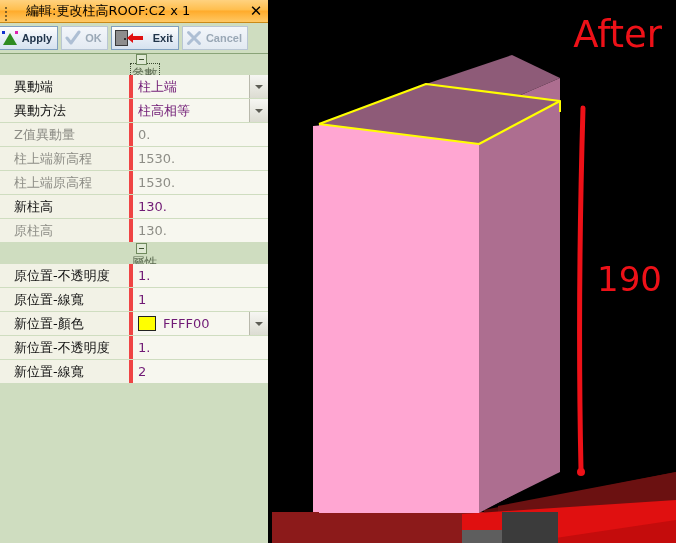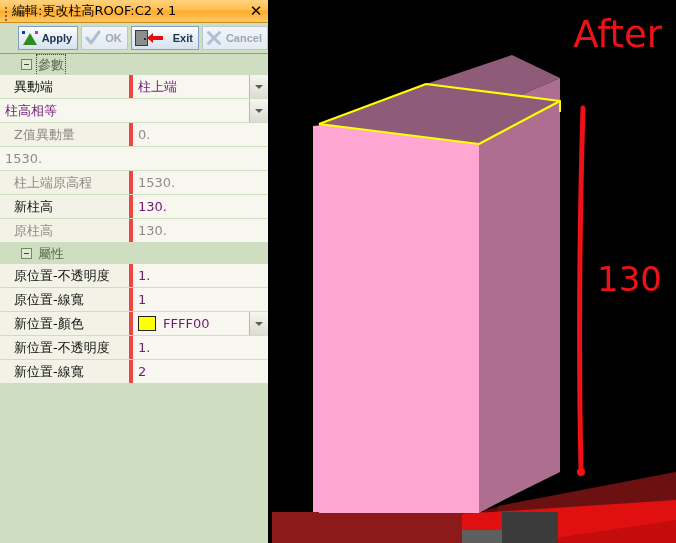--- a/index.html
+++ b/index.html
@@ -16,21 +16,21 @@
     background:#cfddc0;
     box-sizing:border-box;
     border-right:2px solid #000;
   }
 
   
   .titlebar{
     position:relative;height:22px;
     background:linear-gradient(180deg,#ffd27f 0%,#ffbe4d 45%,#ffab2b 50%,#ffc864 100%);
     border-bottom:1px solid #c98a18;
-    display:flex;align-items:flex-end;
+    display:flex;align-items:flex-end;gap:14px;
   }
   .griphandle{
     width:8px;height:16px;margin-left:2px;margin-right:2px;
     display:flex;flex-direction:column;justify-content:center;align-items:center;gap:2px;
     flex:0 0 auto;
   }
   .griphandle i{display:block;width:2px;height:2px;background:#5a4a22;border-radius:50%;}
   .title-text{
     flex:1 1 auto;font-size:13px;color:#000;line-height:22px;
     white-space:nowrap;overflow:hidden;
@@ -38,21 +38,21 @@
   }
   .title-close{
     width:24px;text-align:center;font-size:15px;color:#000;
     font-family:"DejaVu Sans",sans-serif;cursor:default;line-height:22px;
   }
 
   
   .toolbar{
     position:relative;height:30px;background:#cfddc0;
     display:flex;align-items:center;justify-content:flex-end;
-    padding-right:0;gap:0px;
+    padding-right:20px;gap:0px;
     border-bottom:1px solid #9bb38a;
   }
   .tbtn{
     position:relative;height:24px;box-sizing:border-box;
     display:flex;align-items:center;gap:2px;
     padding:0 3px;margin-left:3px;
     border:1px solid #7f9fbf;
     background:linear-gradient(180deg,#fdfdfd 0%,#e7eef7 50%,#d6e2ef 100%);
     font-size:11px;font-weight:bold;color:#20344a;
     font-family:"Liberation Sans",sans-serif;
@@ -99,20 +99,21 @@
   .grid{
     position:absolute;left:0;top:53px;right:0;bottom:0;
     background:#cfddc0;
     border-top:1px solid #8aa378;
     overflow:hidden;
   }
   .grp{
     display:flex;align-items:center;height:21px;
     background:#cfddc0;box-sizing:border-box;
     padding-left:21px;
+    flex-direction:column;
   }
   .expander{
     width:11px;height:11px;box-sizing:border-box;
     border:1px solid #6f8a5d;background:#dfe9d4;
     position:relative;flex:0 0 auto;margin-right:6px;
   }
   .expander:after{
     content:"";position:absolute;left:2px;top:4px;width:5px;height:1px;background:#3e5230;
   }
   .grp .gl{
@@ -241,34 +242,36 @@
 
       <div class="row">
         <div class="cellL">異動端</div>
         <div class="cellR">
           <span>柱上端</span>
           <span class="drop"></span>
         </div>
       </div>
 
       <div class="row">
+        <div class="cellL">異動方法</div>
         <div class="cellR">
           <span>柱高相等</span>
           <span class="drop"></span>
         </div>
       </div>
 
       <div class="row dim">
         <div class="cellL">Z值異動量</div>
         <div class="cellR">
           <span>0.</span>
         </div>
       </div>
 
       <div class="row dim">
+        <div class="cellL">柱上端新高程</div>
         <div class="cellR">
           <span>1530.</span>
         </div>
       </div>
 
       <div class="row dim">
         <div class="cellL">柱上端原高程</div>
         <div class="cellR">
           <span>1530.</span>
         </div>
@@ -359,16 +362,16 @@
       <polygon points="207,144 288,101 288,470 207,513" fill="#AD6E90"></polygon>
 
       <polyline points="47,124 154,84 288,101 207,144 47,124" fill="none" stroke="#FFFF00" stroke-width="2.2" stroke-linejoin="round"></polyline>
       <line x1="288" y1="101" x2="288" y2="112" stroke="#FFFF00" stroke-width="2"></line>
 
       <path d="M311,108 C308,210 306,330 309,470" fill="none" stroke="#EE1118" stroke-width="5" stroke-linecap="round"></path>
       <circle cx="309" cy="472" r="4" fill="#EE1118"></circle>
     </svg>
 
     <div class="after-lbl">After</div>
-    <div class="dim-lbl">130</div>
+    <div class="dim-lbl">190</div>
   </div>
 
 </div>
 
 </body></html>

